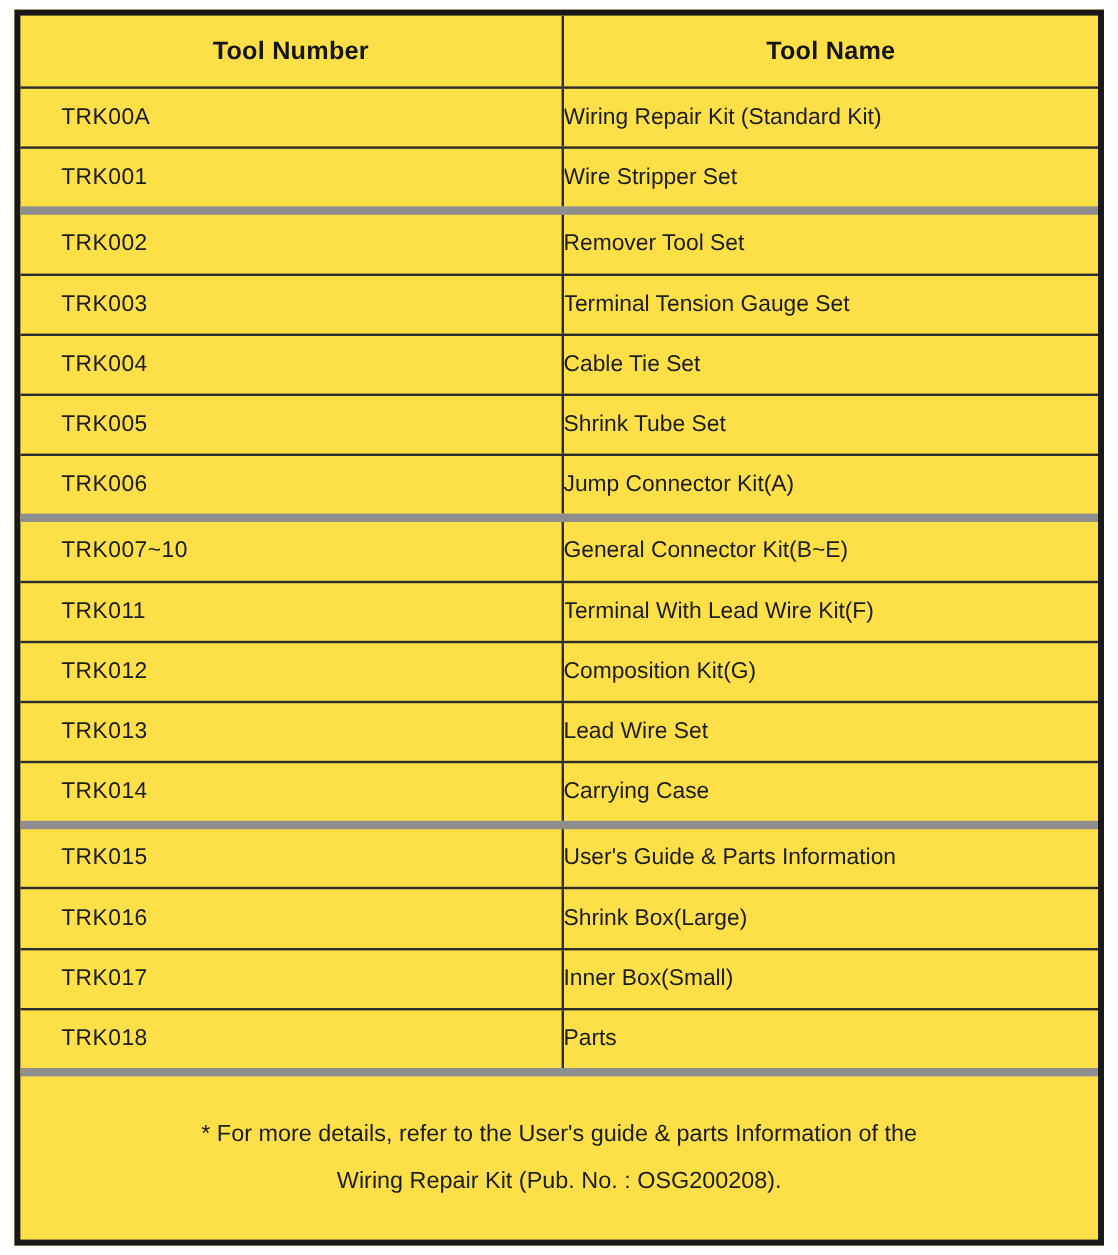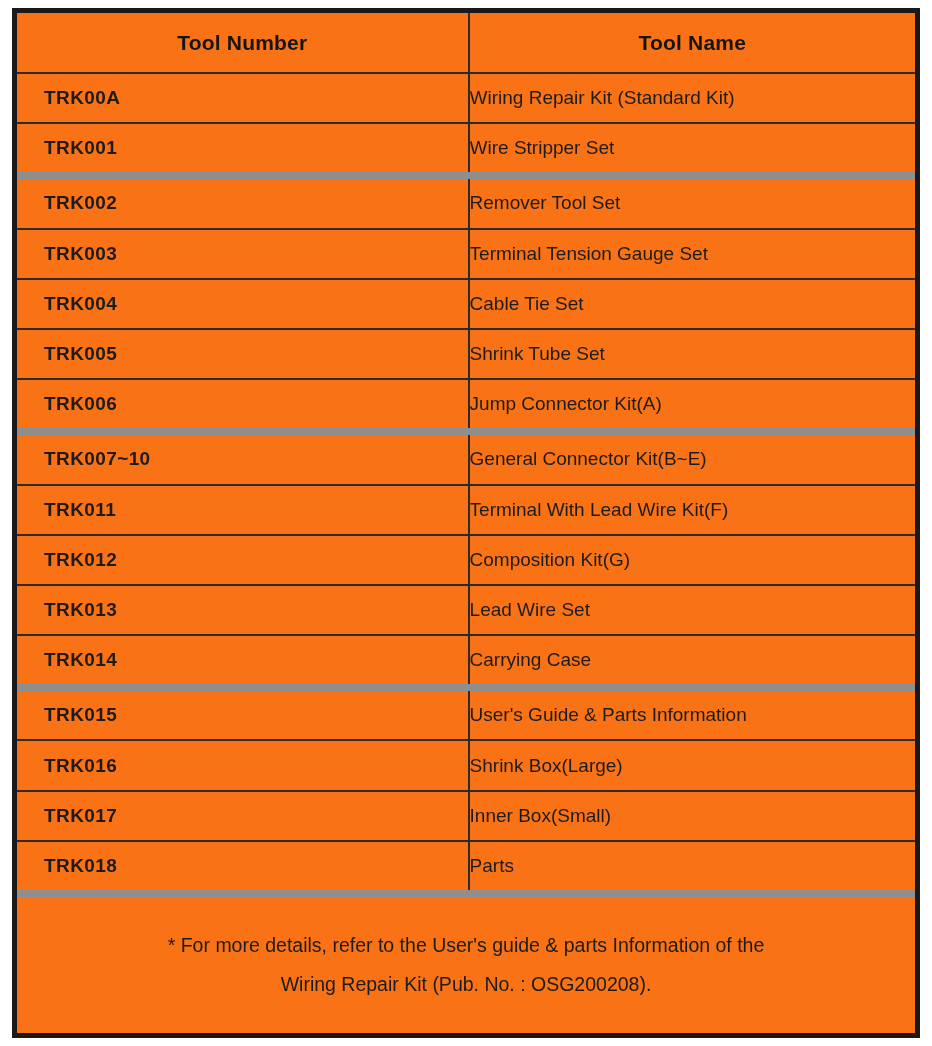--- a/index.html
+++ b/index.html
@@ -10,21 +10,21 @@
     background: #ffffff;
     font-family: "Liberation Sans", sans-serif;
     color: #1c1c1c;
   }
   .doc-table {
     position: absolute;
     left: 12px; top: 8px;
     width: 908px; height: 1030px;
     box-sizing: border-box;
     border: 5px solid #191919;
-    background: #f97316;
+    background: #fde047;
     display: flex;
     flex-direction: column;
   }
   .thead {
     flex: 0 0 59px;
     display: flex;
   }
   .th {
     display: flex; align-items: center; justify-content: center;
     font-weight: bold; font-size: 21px; color: #151515;
@@ -42,22 +42,22 @@
     border-top: 2px solid #2b2b2b;
     min-height: 0;
   }
   .row.no-top { border-top: none; }
   .cell {
     display: flex; align-items: center;
     font-size: 19px; color: #1c1c1c;
     white-space: nowrap; overflow: hidden;
   }
   .cell.num {
-    padding-left: 27px;
-    font-weight: bold;
+    padding-left: 34px;
+    font-weight: normal;
     letter-spacing: 0.4px;
   }
   .cell.name { }
   .sep {
     flex: 0 0 7px;
     background: #8e8e8e;
   }
   .tfoot {
     flex: 0 0 136px;
     display: flex; flex-direction: column;

